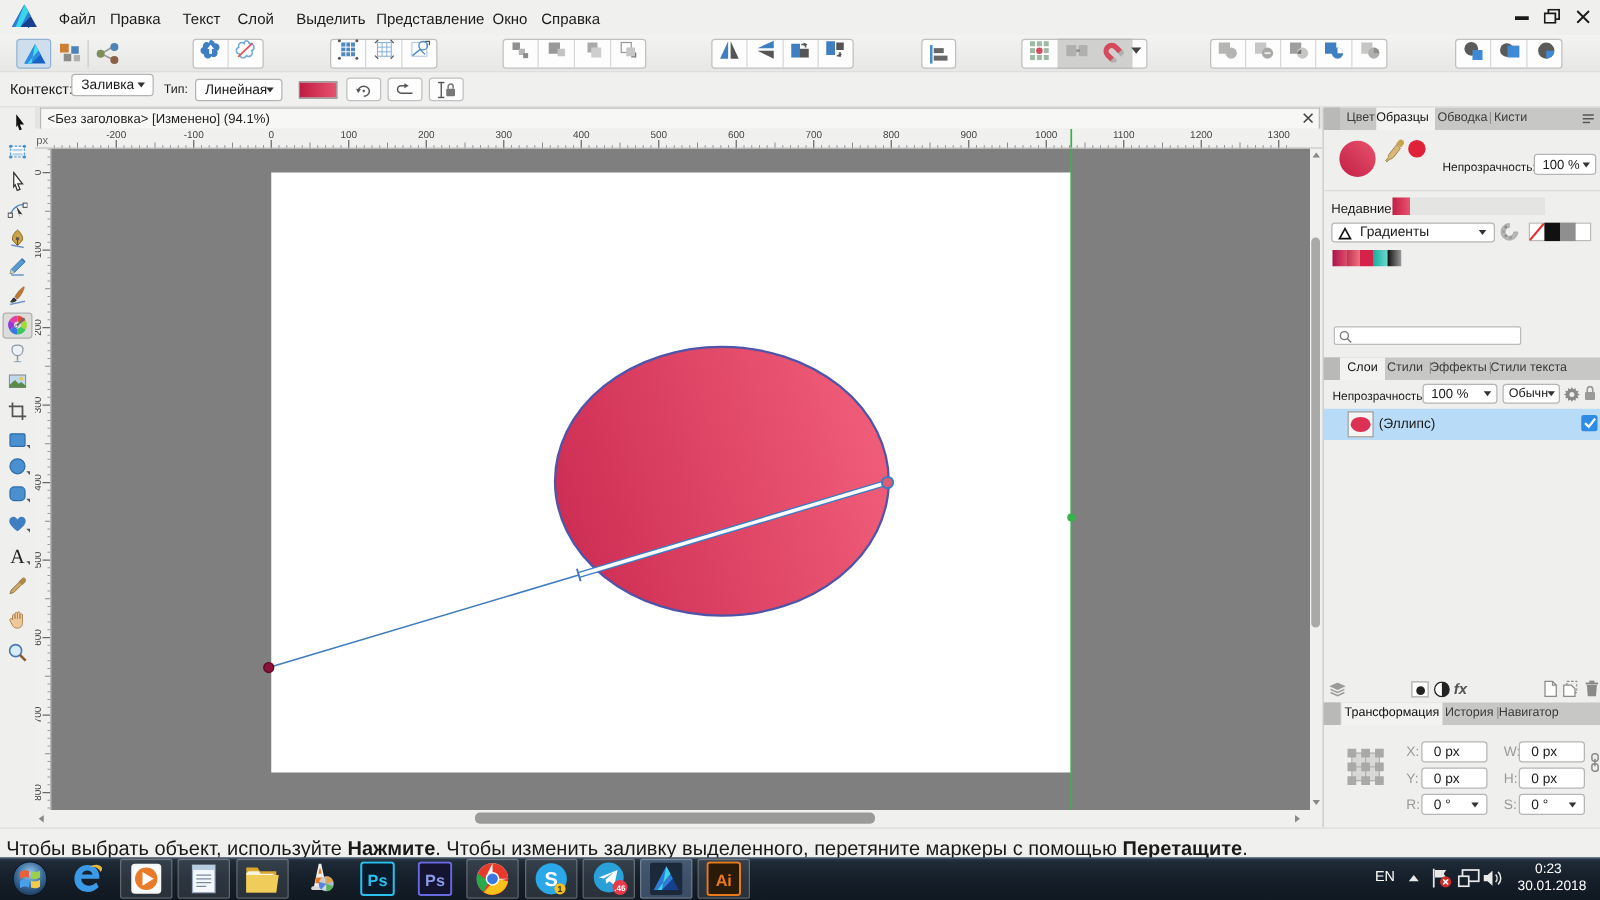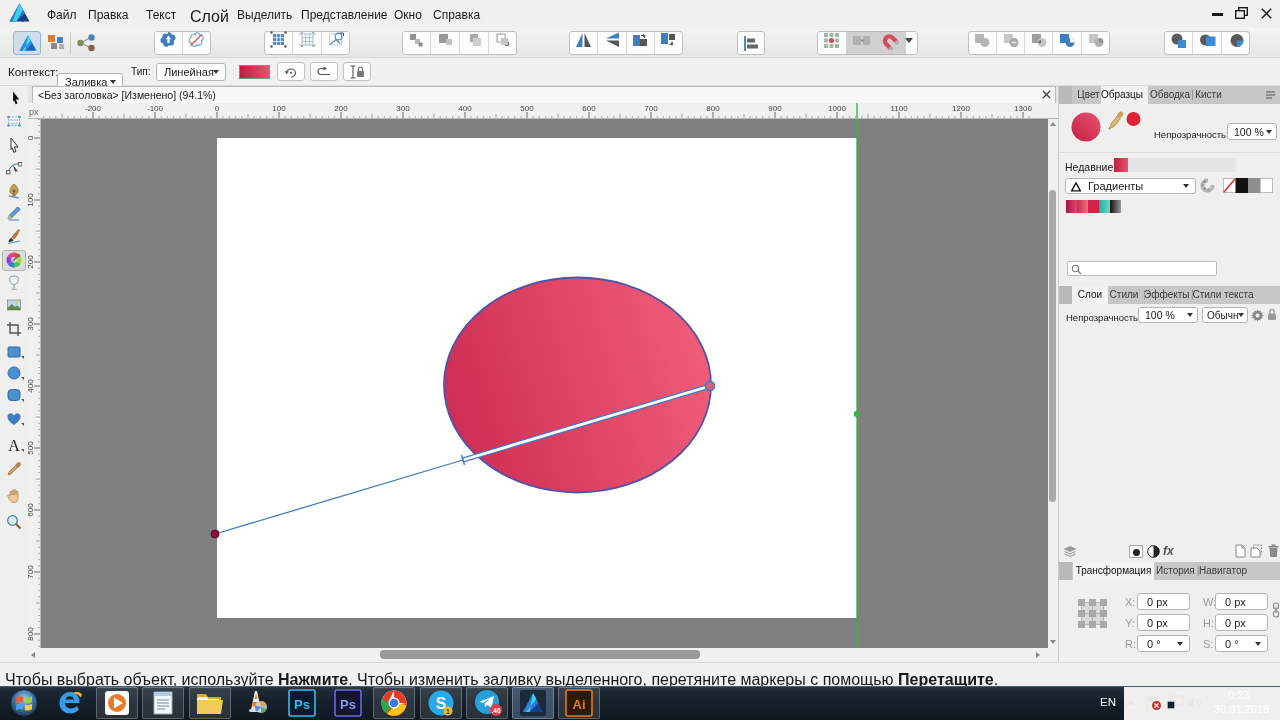--- a/index.html
+++ b/index.html
@@ -15,21 +15,21 @@
 <div class="abs" style="left:0;top:0;width:1246px;height:28px;background:#f0f0ef">
 <svg class="abs" style="left:9px;top:3px" width="21" height="20" viewBox="0 0 21 20">
 <path d="M10.5 0.5 L20.5 18.5 L0.5 18.5 Z" fill="#16408c"></path>
 <path d="M10.5 0.5 L15.8 10 L7.2 18.5 L0.5 18.5 Z" fill="#2e7cd4"></path>
 <path d="M10.5 0.5 L13.8 6.4 L7.3 18.5 L7.2 18.5 L3.5 18.5 Z" fill="#38d6ea"></path>
 <path d="M12 17 L14 19.5 L15 17.5 Z" fill="#16408c"></path>
 </svg>
 <span class="lbl" style="left:47px;top:8px;font-size:12px">Файл</span>
 <span class="lbl" style="left:88px;top:8px;font-size:12px">Правка</span>
 <span class="lbl" style="left:146px;top:8px;font-size:12px">Текст</span>
-<span class="lbl" style="left:190px;top:8px;font-size:16px">Слой</span>
+<span class="lbl" style="left:190px;top:8px;font-size:12px">Слой</span>
 <span class="lbl" style="left:237px;top:8px;font-size:12px">Выделить</span>
 <span class="lbl" style="left:301px;top:8px;font-size:12px">Представление</span>
 <span class="lbl" style="left:394px;top:8px;font-size:12px">Окно</span>
 <span class="lbl" style="left:433px;top:8px;font-size:12px">Справка</span>
 <div class="abs" style="left:1212px;top:13px;width:11px;height:3px;background:#1a1a1a"></div>
 <svg class="abs" style="left:1235px;top:7px" width="13" height="12" viewBox="0 0 13 12">
 <rect x="3.7" y="0.7" width="8.6" height="7.6" fill="none" stroke="#1a1a1a" stroke-width="1.4"></rect>
 <rect x="0.7" y="3.7" width="8.6" height="7.6" fill="#f0f0ef" stroke="#1a1a1a" stroke-width="1.4"></rect>
     </svg>
 <svg class="abs" style="left:1261px;top:8px" width="11" height="11" viewBox="0 0 11 11">
@@ -210,21 +210,21 @@
 <circle cx="6.5" cy="8" r="5.5" fill="#5a5a58"></circle>
       <rect x="7" y="4.5" width="9.5" height="9.5" fill="#3f8ad6"></rect>
     </svg>
 <svg class="abs" style="left:1228px;top:4px" width="18" height="17" viewBox="0 0 18 17">
 <circle cx="9" cy="8.5" r="6.5" fill="#5a5a58"></circle>
       <path d="M9 8.5 L15.5 8.5 A 6.5 6.5 0 0 1 9 15 Z" fill="#3f8ad6"></path>
     </svg>
 </div>
 <div class="abs" style="left:0;top:58px;width:1280px;height:28px;background:#f0f0ef;border-bottom:1px solid #dadada">
 <span class="lbl" style="left:8px;top:8px;font-size:11.5px">Контекст:</span>
-<div class="dropdown" style="left:57px;top:15px;width:66px;height:18px">
+<div class="dropdown" style="left:57px;top:1px;width:66px;height:18px">
       <span class="dtext">Заливка</span>
       <span class="darr"></span>
     </div>
 <span class="lbl" style="left:131px;top:8px;font-size:10px">Тип:</span>
 <div class="dropdown" style="left:156px;top:5px;width:70px;height:18px">
       <span class="dtext">Линейная</span>
       <span class="darr"></span>
     </div>
 <div class="abs" style="left:232px;top:62px;width:1px;height:20px;background:#cfcfce"></div>
 <div class="abs" style="left:239px;top:7px;width:31px;height:14px;border:1px solid #8a8a8a;background:linear-gradient(90deg,#c01c43,#e8536e)"></div>
@@ -751,20 +751,32 @@
       <span class="darr" style="right:3px"></span>
     </div>
 <svg class="abs" style="left:192px;top:223px" width="13" height="13" viewBox="0 0 13 13">
 <path d="M6.5 0.5 L7.5 2.3 L9.5 1.5 L9.7 3.7 L11.9 3.5 L11 5.5 L12.9 6.5 L11 7.5 L11.9 9.5 L9.7 9.3 L9.5 11.5 L7.5 10.7 L6.5 12.5 L5.5 10.7 L3.5 11.5 L3.3 9.3 L1.1 9.5 L2 7.5 L0.1 6.5 L2 5.5 L1.1 3.5 L3.3 3.7 L3.5 1.5 L5.5 2.3 Z" fill="#8a8a88"></path>
 <circle cx="6.5" cy="6.5" r="2" fill="#efefee"></circle>
     </svg>
 <svg class="abs" style="left:208px;top:222px" width="10" height="13" viewBox="0 0 10 13">
 <rect x="1" y="5.5" width="8" height="6.5" rx="1" fill="#9a9a98"></rect>
 <path d="M2.8 5.5 L2.8 3.5 A 2.2 2.2 0 0 1 7.2 3.5 L7.2 5.5" fill="none" stroke="#9a9a98" stroke-width="1.3"></path>
     </svg>
+<div class="abs" style="left:0;top:241px;width:222px;height:25px;background:#b8dcf8">
+<div style="position:absolute;left:19px;top:2px;width:21px;height:21px;background:#f4f4f3;border:1px solid #999"></div>
+<svg style="position:absolute;left:21px;top:6px" width="17" height="13" viewBox="0 0 17 13">
+        <ellipse cx="8.5" cy="6.5" rx="8" ry="6" fill="#dd3055"></ellipse>
+      </svg>
+<span class="lbl" style="left:44px;top:6px;font-size:11px">(Эллипс)</span>
+<div style="position:absolute;left:206px;top:5px;width:13px;height:13px;background:#2e8be6;border-radius:2px">
+<svg style="position:absolute;left:1.5px;top:2px" width="10" height="9" viewBox="0 0 10 9">
+          <path d="M1 4.5 L4 7.5 L9 1" fill="none" stroke="#fff" stroke-width="1.8"></path>
+        </svg>
+      </div>
+</div>
 <svg class="abs" style="left:4px;top:460px" width="14" height="12" viewBox="0 0 14 12">
 <path d="M7 0 L13.5 3 L7 6 L0.5 3 Z" fill="#9a9a98"></path>
       <path d="M1.5 5.5 L7 8 L12.5 5.5 M1.5 8 L7 10.5 L12.5 8" fill="none" stroke="#9a9a98" stroke-width="1.1"></path>
     </svg>
 <div class="abs" style="left:70px;top:459px;width:14px;height:13px;background:#fdfdfc;border:1px solid #aaa">
       <div style="position:absolute;left:3px;top:2.5px;width:7px;height:7px;border-radius:50%;background:#222"></div>
     </div>
 <svg class="abs" style="left:88px;top:459px" width="13" height="13" viewBox="0 0 13 13">
       <circle cx="6.5" cy="6.5" r="5.8" fill="#fff" stroke="#222" stroke-width="1"></circle>
       <path d="M6.5 0.7 A 5.8 5.8 0 0 1 6.5 12.3 Z" fill="#222"></path>
@@ -833,21 +845,21 @@
     </div>
 <svg class="abs" style="left:213px;top:516px" width="8" height="16" viewBox="0 0 8 16">
 <rect x="1.5" y="1" width="5" height="6" rx="2" fill="none" stroke="#8a8a88" stroke-width="1.2"></rect>
 <rect x="1.5" y="9" width="5" height="6" rx="2" fill="none" stroke="#8a8a88" stroke-width="1.2"></rect>
 <line x1="4" y1="5" x2="4" y2="11" stroke="#8a8a88" stroke-width="1.2"></line>
     </svg>
 </div>
 <div class="abs" style="left:0;top:662px;width:1280px;height:24px;background:#f0f0ef;border-top:1px solid #dcdcdb">
 <span class="lbl" style="left:5px;top:8px;font-size:16px">Чтобы выбрать объект, используйте <b>Нажмите</b>. Чтобы изменить заливку выделенного, перетяните маркеры с помощью <b>Перетащите</b>.</span>
   </div>
-<div class="abs" style="left:0;top:686px;width:1124px;height:34px;background:linear-gradient(#324150 0%,#1e2a36 10%,#16202b 45%,#101821 100%)">
+<div class="abs" style="left:0;top:686px;width:1280px;height:34px;background:linear-gradient(#324150 0%,#1e2a36 10%,#16202b 45%,#101821 100%)">
 <div class="abs" style="left:0;top:0;width:1280px;height:1px;background:#4a5a6a"></div>
 <div class="abs" style="left:96px;top:1px;width:42px;height:32px;background:rgba(255,255,255,0.10);border:1px solid rgba(255,255,255,0.25);border-radius:2px"></div>
 <div class="abs" style="left:142px;top:1px;width:42px;height:32px;background:rgba(255,255,255,0.10);border:1px solid rgba(255,255,255,0.25);border-radius:2px"></div>
 <div class="abs" style="left:189px;top:1px;width:42px;height:32px;background:rgba(255,255,255,0.10);border:1px solid rgba(255,255,255,0.25);border-radius:2px"></div>
 <div class="abs" style="left:373px;top:1px;width:42px;height:32px;background:rgba(255,255,255,0.10);border:1px solid rgba(255,255,255,0.25);border-radius:2px"></div>
 <div class="abs" style="left:420px;top:1px;width:42px;height:32px;background:rgba(255,255,255,0.10);border:1px solid rgba(255,255,255,0.25);border-radius:2px"></div>
 <div class="abs" style="left:466px;top:1px;width:42px;height:32px;background:rgba(255,255,255,0.10);border:1px solid rgba(255,255,255,0.25);border-radius:2px"></div>
 <div class="abs" style="left:558px;top:1px;width:42px;height:32px;background:rgba(255,255,255,0.10);border:1px solid rgba(255,255,255,0.25);border-radius:2px"></div>
 <div class="abs" style="left:512px;top:1px;width:42px;height:32px;background:rgba(160,200,255,0.30);border:1px solid rgba(255,255,255,0.25);border-radius:2px"></div>
 <svg class="abs" style="left:9px;top:2px" width="30" height="30" viewBox="0 0 30 30">

